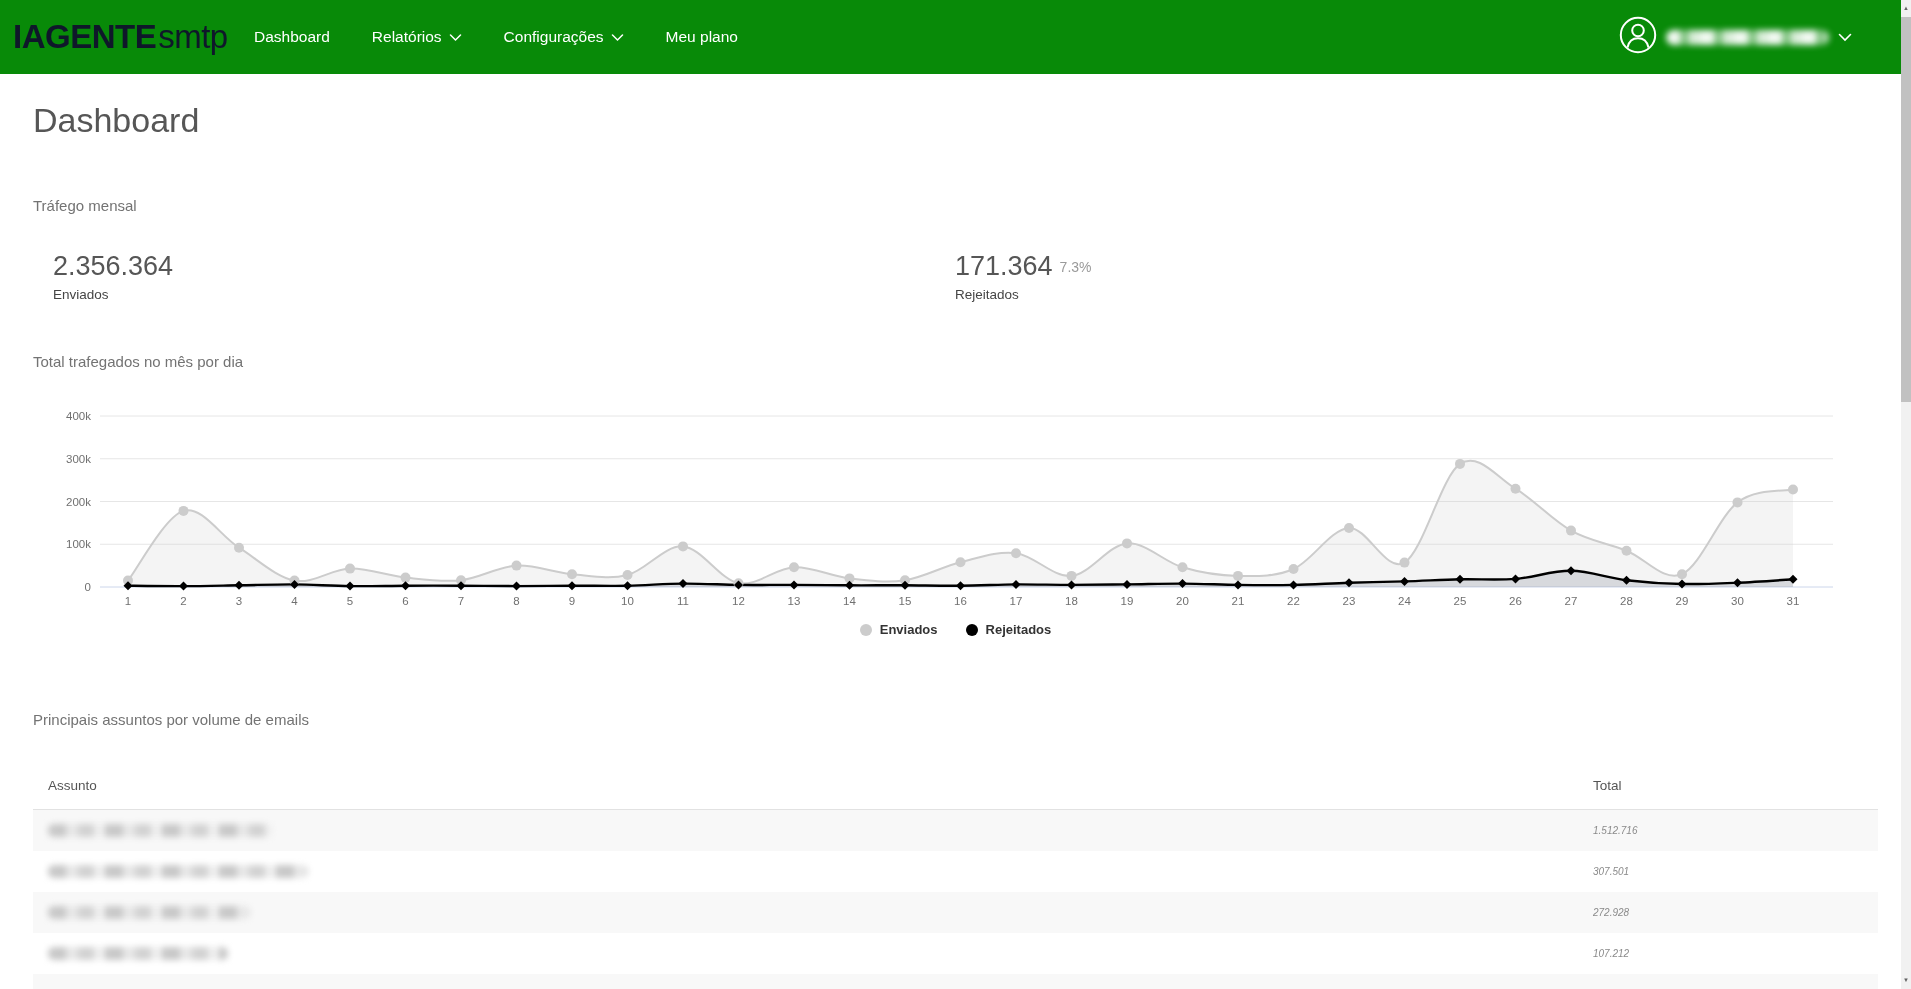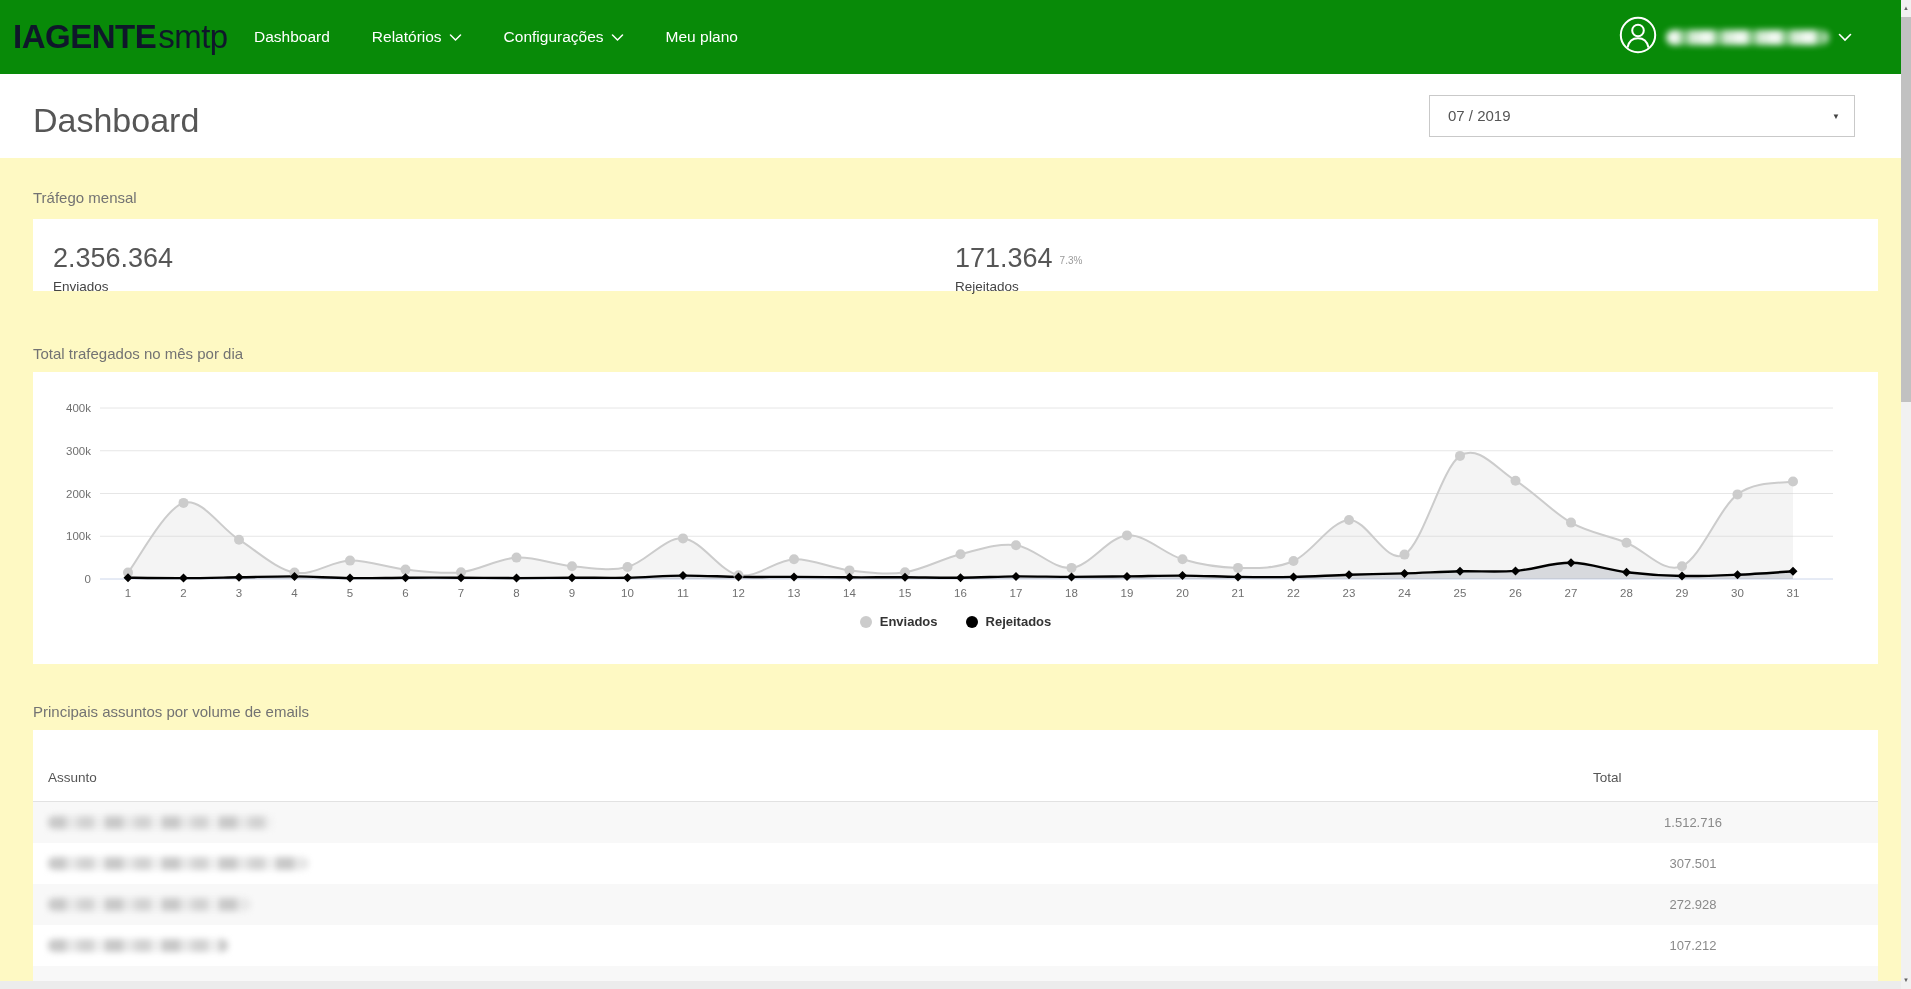--- a/index.html
+++ b/index.html
@@ -23,56 +23,56 @@
   
   .header-band { position:absolute; left:0; top:74px; width:1911px; height:92px; background:#ffffff; }
   .page-title { position:absolute; left:33px; top:0; height:92px; line-height:92px;
                 font-size:34px; font-weight:300; color:#565656; }
   .month-select { position:absolute; left:1429px; top:21px; width:426px; height:42px; background:#fff;
                   border:1px solid #c9c9c9; color:#555; font-size:15px; line-height:40px;
                   padding:0 18px; cursor:pointer; }
   .sel-arrow { position:absolute; right:14px; top:0; line-height:42px; font-size:8px; color:#444; }
 
   
-  .main { position:absolute; left:0; top:158px; width:1901px; height:823px; background:#fef9c3; }
+  .main { position:absolute; left:0; top:166px; width:1901px; height:823px; background:#ffffff; }
   .section-heading { position:absolute; left:33px; height:20px; line-height:20px; font-size:15px; color:#737373; }
   #heading-traffic { top:30px; }
   #heading-chart   { top:186px; }
   #heading-subjects{ top:544px; }
   .card { position:absolute; left:33px; width:1845px; background:#fff; }
   #card-traffic { top:61px; height:72px; }
   #card-chart   { top:214px; height:292px; }
   #card-subjects{ top:572px; height:251px; overflow:hidden; }
 
   
   .stat { position:absolute; top:24px; }
   #stat-sent { left:20px; }
   #stat-rejected { left:922px; }
   .stat-value { font-size:27px; color:#565656; font-weight:400; }
-  .stat-pct { font-size:10px; color:#9a9a9a; margin-left:7px; vertical-align:3px; }
+  .stat-pct { font-size:14px; color:#9a9a9a; margin-left:7px; vertical-align:3px; }
   .stat-label { font-size:13.5px; color:#454545; margin-top:5px; }
 
   
   #chart { position:absolute; left:0; top:4px; width:1845px; height:228px; }
   .legend { position:absolute; left:0; top:242px; width:1845px; display:flex; justify-content:center; gap:28px; }
   .legend-item { display:flex; align-items:center; gap:8px; cursor:pointer; }
   .legend-dot { width:12px; height:12px; border-radius:50%; }
   .legend-label { font-size:13px; font-weight:bold; color:#333; }
 
   
   .thead { position:absolute; left:0; top:0; width:1845px; height:72px; border-bottom:1px solid #e2e2e2; }
   .th-subject { position:absolute; left:15px; top:40px; font-size:13.5px; color:#555; }
   .th-total { position:absolute; left:1560px; top:40px; width:200px; font-size:13.5px; color:#555; }
   .trow { position:absolute; left:0; width:1845px; height:41px; }
   .trow.alt { background:#f8f8f8; }
   .redacted-subject { position:absolute; left:15px; top:14px; height:13px; border-radius:6px;
       background:repeating-linear-gradient(90deg,#c8c8c8 0 18px,#e7e7e7 18px 30px,#d2d2d2 30px 46px,#eeeeee 46px 57px);
       filter:blur(3px); }
   .row-total { position:absolute; left:1560px; top:0; width:200px; height:41px; line-height:41px;
-               text-align:center; font-size:13px; color:#8a8a8a; }
+               text-align:left; font-size:10px; color:#8a8a8a;font-style:italic; }
 
   
   .scrollbar { position:absolute; right:0; top:0; width:10px; height:989px; background:#f1f1f1; z-index:50; }
   .sb-arrow { position:absolute; left:0; width:10px; height:17px; line-height:17px; text-align:center;
               font-size:6px; color:#636363; cursor:pointer; }
   .sb-arrow.up { top:0; }
   .sb-arrow.down { bottom:0; }
   .sb-thumb { position:absolute; left:0; top:17px; width:10px; height:385px; background:#c1c1c1; cursor:pointer; }
 </style>
 </head>
@@ -116,24 +116,20 @@
       <span>
         <svg width="14" height="9" viewBox="0 0 14 9">
             <path d="M1.5 1.5 L7 7 L12.5 1.5" stroke="#fff" stroke-width="1.6" fill="none" stroke-linecap="round"></path>
           </svg>
       </span>
     </div>
   </header>
 
   <div class="header-band">
     <h1 class="page-title">Dashboard</h1>
-    <div class="month-select">
-      <span>07 / 2019</span>
-      <span class="sel-arrow">▼</span>
-    </div>
   </div>
 
   <main class="main">
 
     <div class="section-heading" id="heading-traffic">Tráfego mensal</div>
     <section class="card" id="card-traffic">
       <div class="stat" id="stat-sent">
         <div class="stat-value">2.356.364</div>
         <div class="stat-label">Enviados</div>
       </div>

